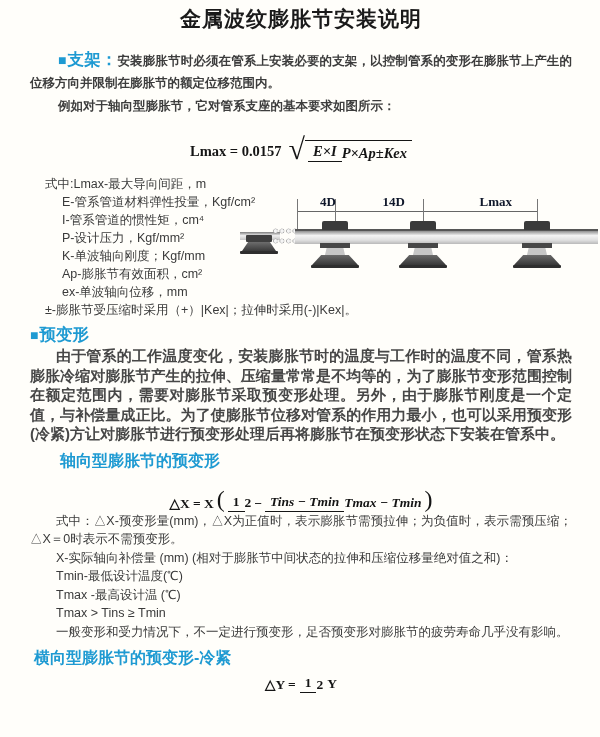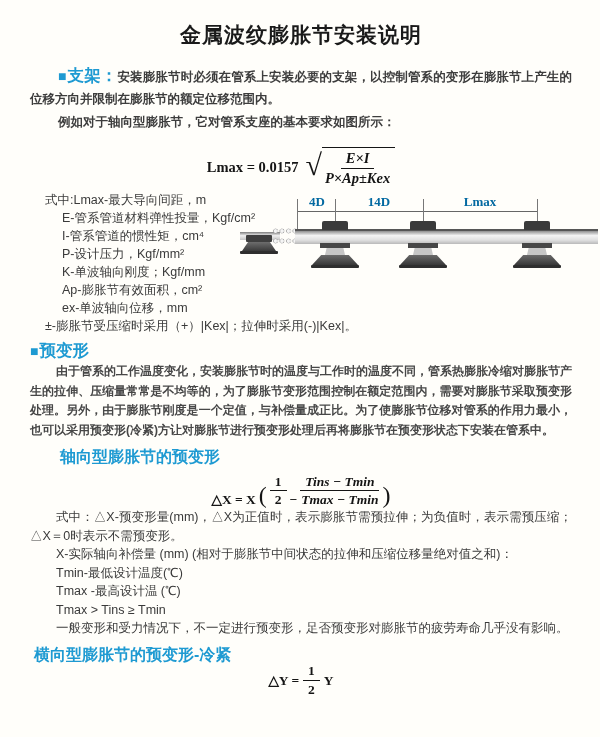--- a/index.html
+++ b/index.html
@@ -1,68 +1,68 @@
 <!DOCTYPE html>
 <html><head>
 <meta charset="utf-8">
 <style>
   html,body{margin:0;padding:0;background:#ffffff;}
   .page{position:relative;width:600px;height:737px;background:#fffefa;overflow:hidden;
         font-family:"Liberation Sans",sans-serif;color:#3a3a3a;}
-  .content{padding:20px 28px 0 30px;}
+  .content{padding:4px 28px 0 30px;}
 
   .title{margin:0;text-align:center;font-size:21px;line-height:30px;font-weight:700;
          color:#1a1a1a;letter-spacing:1px;}
 
   
   .support-para{margin:14px 0 0 0;font-size:12.5px;line-height:22px;font-weight:700;
                 color:#3d3d3d;text-align:justify;text-indent:28px;}
   .sec-inline-head{color:#1e9ad2;font-size:16.5px;font-weight:700;}
   .sec-marker{color:#1e9ad2;font-size:14px;margin-right:1px;}
   .example-line{margin:2px 0 0 0;font-size:12.5px;line-height:20px;font-weight:700;
                 text-indent:28px;color:#3d3d3d;}
 
   
   .formula{display:flex;justify-content:center;align-items:center;
            font-family:"Liberation Serif",serif;font-weight:700;color:#151515;}
   .f1{height:44px;margin-top:13px;font-size:14.5px;}
   .sqrt-sign{font-size:30px;font-weight:400;line-height:1;margin-left:7px;transform:translateY(-2px);}
   .radicand{border-top:1.6px solid #151515;padding:2px 5px 0 3px;}
-  .frac{display:inline-flex;flex-direction:column;align-items:center;line-height:1.15;}
+  .frac{display:inline-flex;align-items:center;line-height:1.15;}
   .frac .num{border-bottom:1px solid #151515;padding:0 5px 1px 5px;}
   .frac .den{padding-top:1px;}
   .f1 .num,.f1 .den{font-style:italic;}
   .f2{height:40px;font-size:13.5px;gap:3px;align-items:flex-end;}
   .f2 .tfrac{font-style:italic;font-family:Liberation Serif, serif;}
   .paren{font-size:24px;font-weight:400;line-height:1;transform:translateY(-1px);}
   .f3{height:30px;font-size:13.5px;gap:4px;}
 
   
   .def-list{list-style:none;margin:2px 0 0 15px;padding:0;font-size:12.5px;line-height:18px;
             color:#3a3a3a;}
   .def-list li.indented{padding-left:17px;}
 
   
   .block-head{margin:4px 0 0 0;font-size:16.5px;line-height:22px;font-weight:700;color:#1e9ad2;}
-  .preform-body{margin:0;font-size:12px;line-height:19.5px;font-weight:700;text-align:justify;
+  .preform-body{margin:0;font-size:15px;line-height:19.5px;font-weight:700;text-align:justify;
                 text-indent:26px;color:#474747;}
   .sub-head{margin:6px 0 0 30px;font-size:16px;line-height:22px;font-weight:700;color:#1e9ad2;}
   .sub-head.lateral{margin-left:4px;}
   .notes{font-size:12.5px;line-height:18.5px;color:#3a3a3a;}
   .notes p{margin:0;}
   .notes .wrapped{text-indent:26px;text-align:justify;}
   .notes .inset{margin-left:26px;}
 
   
   .diagram{position:absolute;left:240px;top:193px;width:358px;height:100px;}
   .dimline{position:absolute;left:57px;top:18px;width:240px;height:1px;background:#666;}
   .tick{position:absolute;top:6px;width:1px;height:31px;background:#777;}
   .t0{left:57px}.t1{left:95px}.t2{left:183px}.t3{left:297px}
   .dim-label{position:absolute;top:1px;font-family:"Liberation Serif",serif;font-weight:700;
-             font-size:13px;color:#0369a1;text-align:center;}
+             font-size:13px;color:#0f172a;text-align:right;}
   .dl0{left:58px;width:38px;}.dl1{left:113px;width:52px;}.dl2{left:208px;width:64px;}
   .pipe{position:absolute;left:55px;top:36px;width:303px;height:13px;border-top:2px solid #565656;
         background:linear-gradient(#8f8f8f,#f4f4f4 35%,#e0e0e0 70%,#b9b9b9);}
   .stub{position:absolute;left:0;top:39px;width:40px;height:8px;
         background:linear-gradient(#7d7d7d,#efefef 45%,#c4c4c4);}
   .bellows{position:absolute;left:32px;top:33px;width:27px;height:20px;
            background-image:radial-gradient(circle 3px at 3.5px 5px,#f5f5f5 50%,#969696 78%,rgba(0,0,0,0) 88%);
            background-size:6.5px 10px;}
   .anchor{position:absolute;left:0;top:42px;width:40px;height:22px;}
   .a-cap{position:absolute;left:6px;top:0;width:26px;height:7px;background:#3f3f3f;border-radius:1px;}

